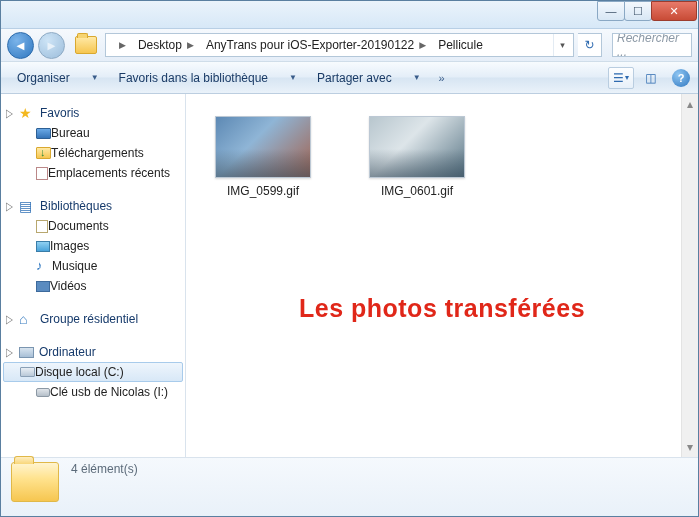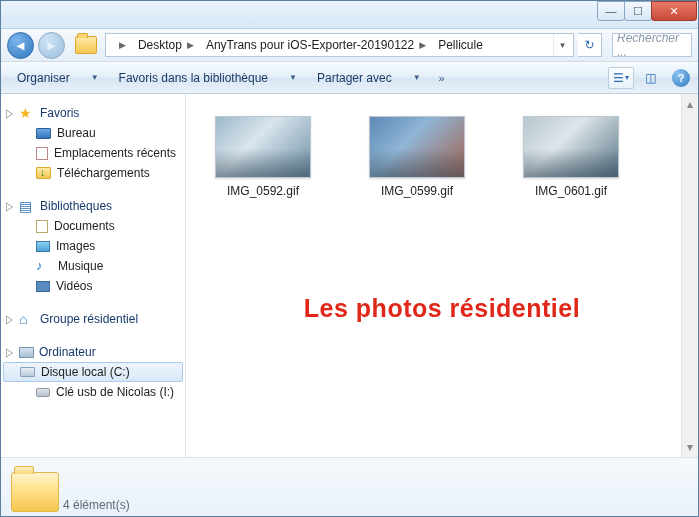--- a/index.html
+++ b/index.html
@@ -33,21 +33,21 @@
 .iconbtn { width: 26px; height: 22px; border: 1px solid transparent; display: flex; align-items: center; justify-content: center; border-radius:2px; color:#2f6bb0;}
 .iconbtn.box { border-color:#b9cde0; background:linear-gradient(#fdfeff,#e7f0f9);}
 .help { width:18px; height:18px; border-radius:50%; background:radial-gradient(circle at 35% 30%, #8fc6f2, #2f77c0); color:#fff; display:flex; align-items:center; justify-content:center; font-size:11px; font-weight:bold; margin-left:4px;}
 
 
 .body { flex: 1; display: flex; overflow: hidden; }
 .sidebar { width: 185px; background: #fff; border-right: 1px solid #d9e3ed; overflow-y: auto; padding: 10px 0; }
 .sgroup { margin-bottom: 14px; }
 .sgroup-h { display: flex; align-items: center; gap: 5px; padding: 2px 8px 3px 18px; color: #163a6b; font-weight: normal; position: relative; }
 .sgroup-h::before { content: "▷"; position: absolute; left: 5px; font-size: 9px; color: #7a7a7a; transform: scaleY(1.3); }
-.sitem { display: flex; align-items: center; gap: 6px; padding: 2px 8px 2px 34px; color: #222; white-space: nowrap; overflow: hidden; border:1px solid transparent; }
+.sitem { display: flex; align-items: center; padding: 2px 8px 2px 34px; color: #222; white-space: nowrap; overflow: hidden; border:1px solid transparent; }
 .sitem.sel { background: linear-gradient(#eef5fc, #d8e8f7); border: 1px solid #a8cbeb; border-radius: 2px; margin: 0 2px; padding-left: 16px; }
 .ico { width: 16px; height: 14px; display: inline-block; flex-shrink:0; }
 .ico-star { color: #f3b81f; font-size:14px; line-height:14px; }
 .ico-desktop { background: linear-gradient(#6aa9e6,#3574b8); border:1px solid #2d5f94; border-radius:1px; width:15px; height:11px;}
 .ico-recent { background:#fff; border:1px solid #b88; width:12px; height:13px; position:relative;}
 .ico-dl { background: linear-gradient(#ffe9a6, #f6c650); border: 1px solid #d9a82f; border-radius:1px; width:15px; height:12px; position:relative;}
 .ico-dl::after{content:"↓"; position:absolute; left:3px; top:-2px; color:#2e8b3d; font-size:11px; font-weight:bold;}
 .ico-lib { color:#3574b8; font-size:14px; line-height:14px;}
 .ico-doc { background:#fff; border:1px solid #b8a76e; width:12px; height:13px;}
 .ico-img { background:linear-gradient(#8fd0f2,#4aa3da); border:1px solid #3a7da8; width:14px; height:11px;}
@@ -61,21 +61,21 @@
 .content { flex: 1; background: #fff; padding: 22px 14px; position: relative; overflow: hidden; }
 .thumbs { display: flex; gap: 28px; }
 .thumb-item { width: 126px; display: flex; flex-direction: column; align-items: center; gap: 6px; }
 .thumb { width: 96px; height: 62px; border: 1px solid #bcc8d4; background: linear-gradient(135deg,#9db9c9 0%, #d9e5ed 40%, #6d8fa3 100%); box-shadow: 0 1px 2px rgba(0,0,0,.15); position:relative; overflow:hidden;}
 .thumb::after{content:""; position:absolute; bottom:0; left:0; right:0; height:28px; background:linear-gradient(transparent, rgba(60,80,95,.6));}
 .thumb-label { color: #222; text-align: center; }
 .overlay { position: absolute; left: 0; right: 0; top: 200px; text-align: center; color: #e02719; font-size: 25px; font-weight: bold; letter-spacing: .5px; text-shadow: 0 0 3px rgba(255,255,255,.8); }
 .scrollbar { position: absolute; right: 0; top: 0; bottom: 0; width: 17px; background: #f0f0f0; border-left:1px solid #e3e3e3; display:flex; flex-direction:column; justify-content:space-between; align-items:center; color:#888; font-size:9px; padding:3px 0;}
 
 
-.details { height: 59px; border-top: 1px solid #d9e3ed; background: linear-gradient(#f5f9fd, #e9f1f9); display: flex; align-items: flex-end; padding: 4px 10px; gap: 4px; }
+.details { height: 59px; border-top: 1px solid #d9e3ed; background: linear-gradient(#f5f9fd, #e9f1f9); display: flex; align-items: flex-start; padding: 4px 10px; gap: 12px; }
 .big-folder { width: 48px; height: 40px; background: linear-gradient(#fff4cf 0%, #ffe38f 40%, #f6c650 100%); border: 1px solid #e0b848; border-radius: 3px; position: relative; }
 .big-folder::before { content:""; position:absolute; top:-7px; left:2px; width:18px; height:7px; background:linear-gradient(#ffeec0,#f8d67a); border:1px solid #e0b848; border-bottom:none; border-radius:3px 3px 0 0;}
 .details-text { color: #5c6b7a; }
 </style>
 </head>
 <body>
 
 <div class="window">
 
   <div class="titlebar">
@@ -135,26 +135,26 @@
       <div class="sgroup">
         <div class="sgroup-h">
             <span class="ico ico-star">★</span>
             <span>Favoris</span>
           </div>
         <div class="sitem">
             <span class="ico ico-desktop"></span>
             <span>Bureau</span>
           </div>
         <div class="sitem">
+            <span class="ico ico-dl"></span>
+            <span>Téléchargements</span>
+          </div>
+        <div class="sitem">
             <span class="ico ico-recent"></span>
             <span>Emplacements récents</span>
-          </div>
-        <div class="sitem">
-            <span class="ico ico-dl"></span>
-            <span>Téléchargements</span>
           </div>
       </div>
       <div class="sgroup">
         <div class="sgroup-h">
             <span class="ico ico-lib">▤</span>
             <span>Bibliothèques</span>
           </div>
         <div class="sitem">
             <span class="ico ico-doc"></span>
             <span>Documents</span>
@@ -189,34 +189,30 @@
           </div>
         <div class="sitem">
             <span class="ico ico-usb"></span>
             <span>Clé usb de Nicolas (I:)</span>
           </div>
       </div>
     </div>
 
     <div class="content">
       <div class="thumbs">
-        <div class="thumb-item">
-          <div class="thumb"></div>
-          <div class="thumb-label">IMG_0592.gif</div>
-        </div>
         <div class="thumb-item">
           <div class="thumb" style="background:linear-gradient(135deg,#5d89b4 0%, #8fb5d6 40%, #a3624e 100%)"></div>
           <div class="thumb-label">IMG_0599.gif</div>
         </div>
         <div class="thumb-item">
           <div class="thumb" style="background:linear-gradient(135deg,#b8c6ce 0%, #dde5e9 40%, #5a7686 100%)"></div>
           <div class="thumb-label">IMG_0601.gif</div>
         </div>
       </div>
-      <div class="overlay">Les photos résidentiel</div>
+      <div class="overlay">Les photos transférées</div>
       <div class="scrollbar">
           <span>▴</span>
           <span>▾</span>
         </div>
     </div>
   </div>
 
   <div class="details">
     <div class="big-folder"></div>
     <div class="details-text">4 élément(s)</div>

